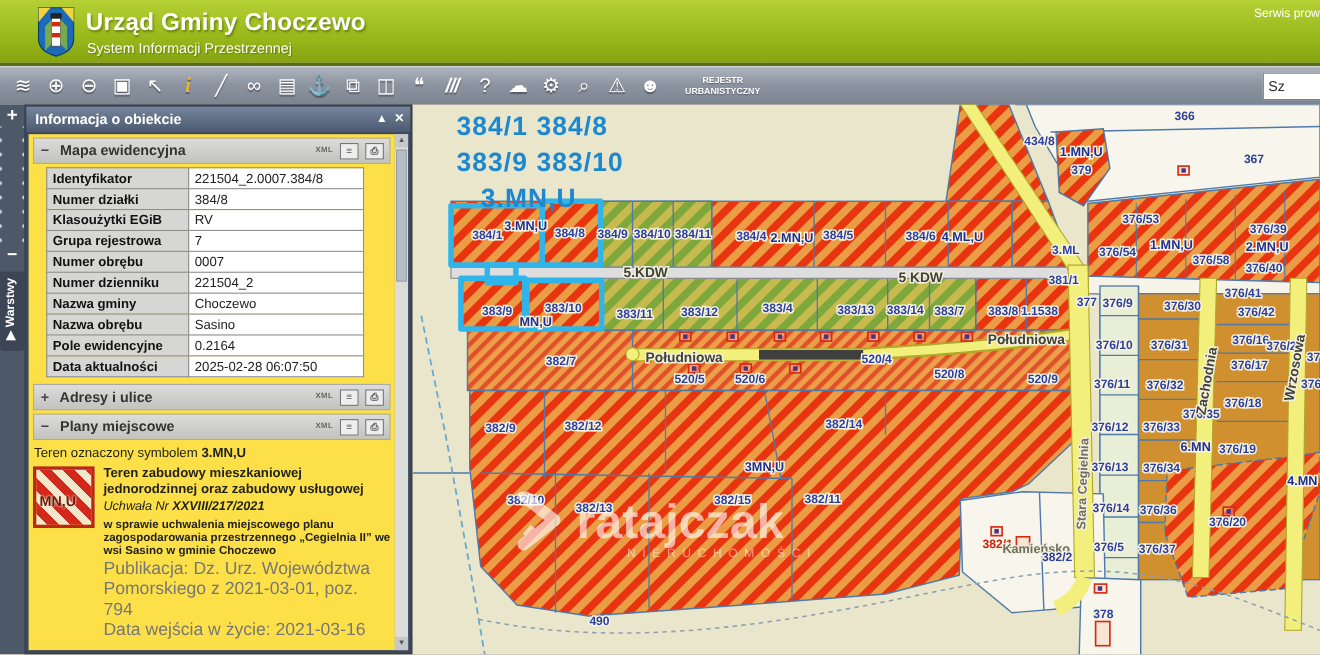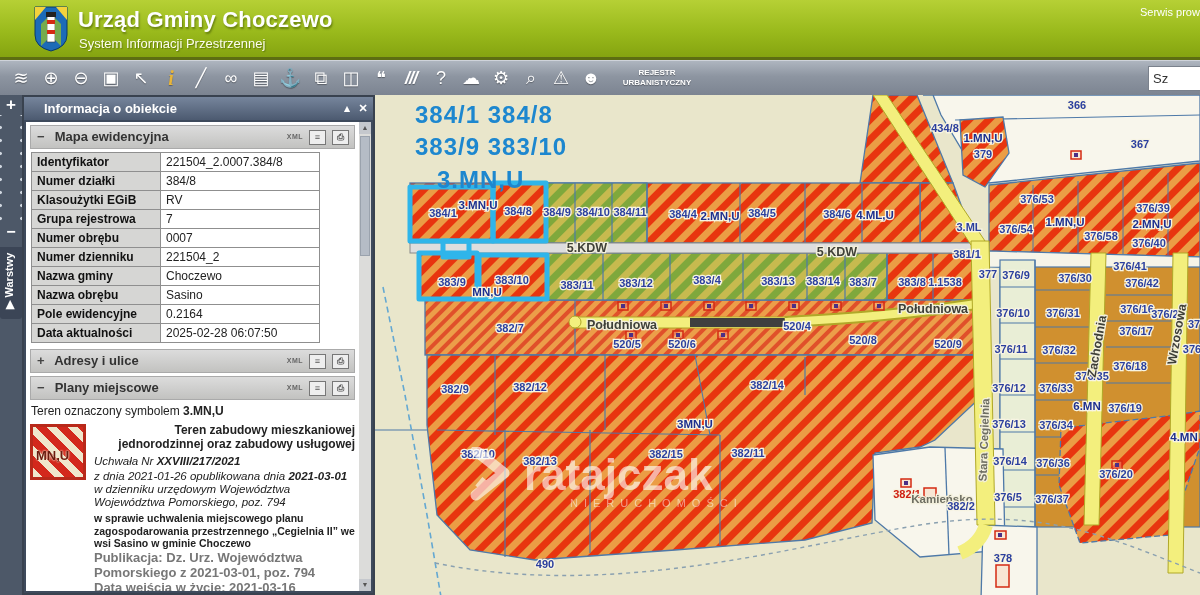--- a/index.html
+++ b/index.html
@@ -32,51 +32,51 @@
   .ldots{height:110px;background-image:radial-gradient(circle,#cfd6df 1.5px,transparent 2.1px);
     background-size:22px 13px;background-position:11px 6px;}
   .lminus{color:#fff;font-weight:bold;font-size:16px;text-align:center;line-height:14px;cursor:pointer;}
   .ltab{margin-top:8px;height:72px;background:#3b4556;border-radius:0 0 3px 3px;position:relative;cursor:pointer;}
   .ltab span{position:absolute;left:3px;top:62px;transform:rotate(-90deg);transform-origin:0 0;
     color:#fff;font-size:11px;font-weight:bold;white-space:nowrap;}
   
   .panel{position:absolute;left:22px;top:95px;width:353px;height:500px;background:#3e4a5c;
     border:2px solid #39424f;box-sizing:border-box;}
   .ptitle{height:23px;background:linear-gradient(#76859c,#4c5a70);color:#fff;font-weight:bold;
-    font-size:13px;line-height:23px;padding-left:20px;position:relative;}
+    font-size:13px;line-height:23px;padding-left:8px;position:relative;}
   .pbtn{position:absolute;top:0;width:16px;text-align:center;color:#fff;font-size:11px;cursor:pointer;}
-  .pbody{position:absolute;left:2px;right:14px;top:25px;bottom:2px;background:#ffffff;overflow:hidden;
+  .pbody{position:absolute;left:2px;right:14px;top:25px;bottom:2px;background:#fde047;overflow:hidden;
     padding:3px 4px;box-sizing:border-box;}
   .sbar{position:absolute;right:2px;top:25px;bottom:2px;width:12px;background:#dcdcda;}
   .sbtn{height:12px;background:#c5c8cd;color:#555;font-size:7px;text-align:center;line-height:12px;cursor:pointer;}
   .sthumb{position:absolute;top:14px;left:1px;width:10px;height:120px;background:#b5bcc6;border:1px solid #9aa2ad;box-sizing:border-box;cursor:grab;}
   .sbtn.down{position:absolute;bottom:0;left:0;right:0;}
   .sec{height:22px;background:linear-gradient(#dcdcdc,#c2c2c0);border:1px solid #aaa;
     font-size:13px;font-weight:bold;color:#333;line-height:22px;padding-left:6px;margin-bottom:3px;position:relative;}
   .sec .tg{display:inline-block;width:14px;color:#444;cursor:pointer;}
   .secicons{position:absolute;right:5px;top:0;height:22px;display:flex;align-items:center;gap:6px;}
   .xml{font-size:7px;font-weight:bold;color:#666;letter-spacing:.5px;cursor:pointer;}
   .mini{width:15px;height:13px;border:1px solid #777;background:#eee;color:#555;font-size:9px;
     line-height:12px;text-align:center;cursor:pointer;}
-  table.attr{border-collapse:collapse;margin:2px 0 6px 1px;font-size:12px;}
+  table.attr{border-collapse:collapse;margin:2px 0 6px 12px;font-size:12px;}
   table.attr td{border:1px solid #8f8f8f;height:18px;padding:0 5px;white-space:nowrap;}
   td.lab{background:#d6d6d4;font-weight:bold;color:#111;width:118px;}
   td.val{background:#fff;color:#222;width:148px;}
   .plans{font-size:12px;color:#222;margin-top:4px;}
   .pline{margin:2px 0 6px 1px;}
   .legrow{display:flex;gap:8px;}
   .legicon{width:56px;height:56px;flex:0 0 auto;border:3px solid #b8291a;box-sizing:border-box;
     background:repeating-linear-gradient(45deg,#f0e7cc 0 7px,#d3281c 7px 15px);position:relative;}
   .legicon span{position:absolute;left:3px;bottom:14px;font-weight:bold;font-size:13px;color:#6b1a0e;
     text-shadow:0 0 2px #f4ecd4,0 0 2px #f4ecd4;}
   .legtxt{flex:1;line-height:1.15;}
-  .lt-bold{font-weight:bold;font-size:12px;margin-bottom:3px;text-align:right;}
+  .lt-bold{font-weight:bold;font-size:12px;margin-bottom:3px;}
   .lt-it{font-style:italic;font-size:11.5px;margin-bottom:2px;}
   .lt-sm{font-weight:bold;font-size:10.5px;margin:3px 0 2px;}
-  .lt-gray{color:#777;font-size:13px;font-weight:bold;}
+  .lt-gray{color:#777;font-size:16px;}
   
   .map{position:absolute;left:375px;top:95px;width:825px;height:500px;background:#737373;}
   svg text{font-family:"Liberation Sans",sans-serif;}
   .lbl-p{font-weight:bold;font-size:11px;fill:#2b3f9e;stroke:#f7f4e2;stroke-width:2.6px;paint-order:stroke;text-anchor:middle;}
   .lbl-z{font-weight:bold;font-size:11.5px;fill:#1d2f8f;stroke:#f7f4e2;stroke-width:2.6px;paint-order:stroke;text-anchor:middle;}
   .lbl-s{font-weight:bold;font-size:12.5px;fill:#3f4038;stroke:#f2efdc;stroke-width:2.6px;paint-order:stroke;text-anchor:middle;}
   .lbl-g{font-weight:bold;font-size:11.5px;fill:#6e6e62;stroke:#f2efdc;stroke-width:2.4px;paint-order:stroke;text-anchor:middle;}
   .lbl-r{font-weight:bold;font-size:11px;fill:#cf2012;stroke:#f7f4e2;stroke-width:2.4px;paint-order:stroke;text-anchor:middle;}
   .lbl-a{font-weight:bold;font-size:24px;fill:#1d87cf;text-anchor:start;letter-spacing:1px;}
   .wm{position:absolute;left:95px;top:352px;width:400px;color:#fff;opacity:.62;pointer-events:none;}
@@ -223,25 +223,20 @@
       </div>
       <div class="legrow">
         <div class="legicon">
             <span>MN,U</span>
           </div>
         <div class="legtxt">
           <div class="lt-bold">Teren zabudowy mieszkaniowej jednorodzinnej oraz zabudowy usługowej</div>
           <div class="lt-it">
             <span>Uchwała Nr</span>
             <b>XXVIII/217/2021</b>
-          </div>
-          <div class="lt-it">
-            <span>z dnia 2021-01-26 opublikowana dnia</span>
-            <b>2021-03-01</b>
-            <span>w dzienniku urzędowym Województwa Województwa Pomorskiego, poz. 794</span>
           </div>
           <div class="lt-sm">w sprawie uchwalenia miejscowego planu zagospodarowania przestrzennego „Cegielnia II” we wsi Sasino w gminie Choczewo</div>
           <div class="lt-gray">Publikacja: Dz. Urz. Województwa Pomorskiego z 2021-03-01, poz. 794</div>
           <div class="lt-gray">Data wejścia w życie: 2021-03-16</div>
         </div>
       </div>
 
     </div>
   </div>
   <div class="sbar">

